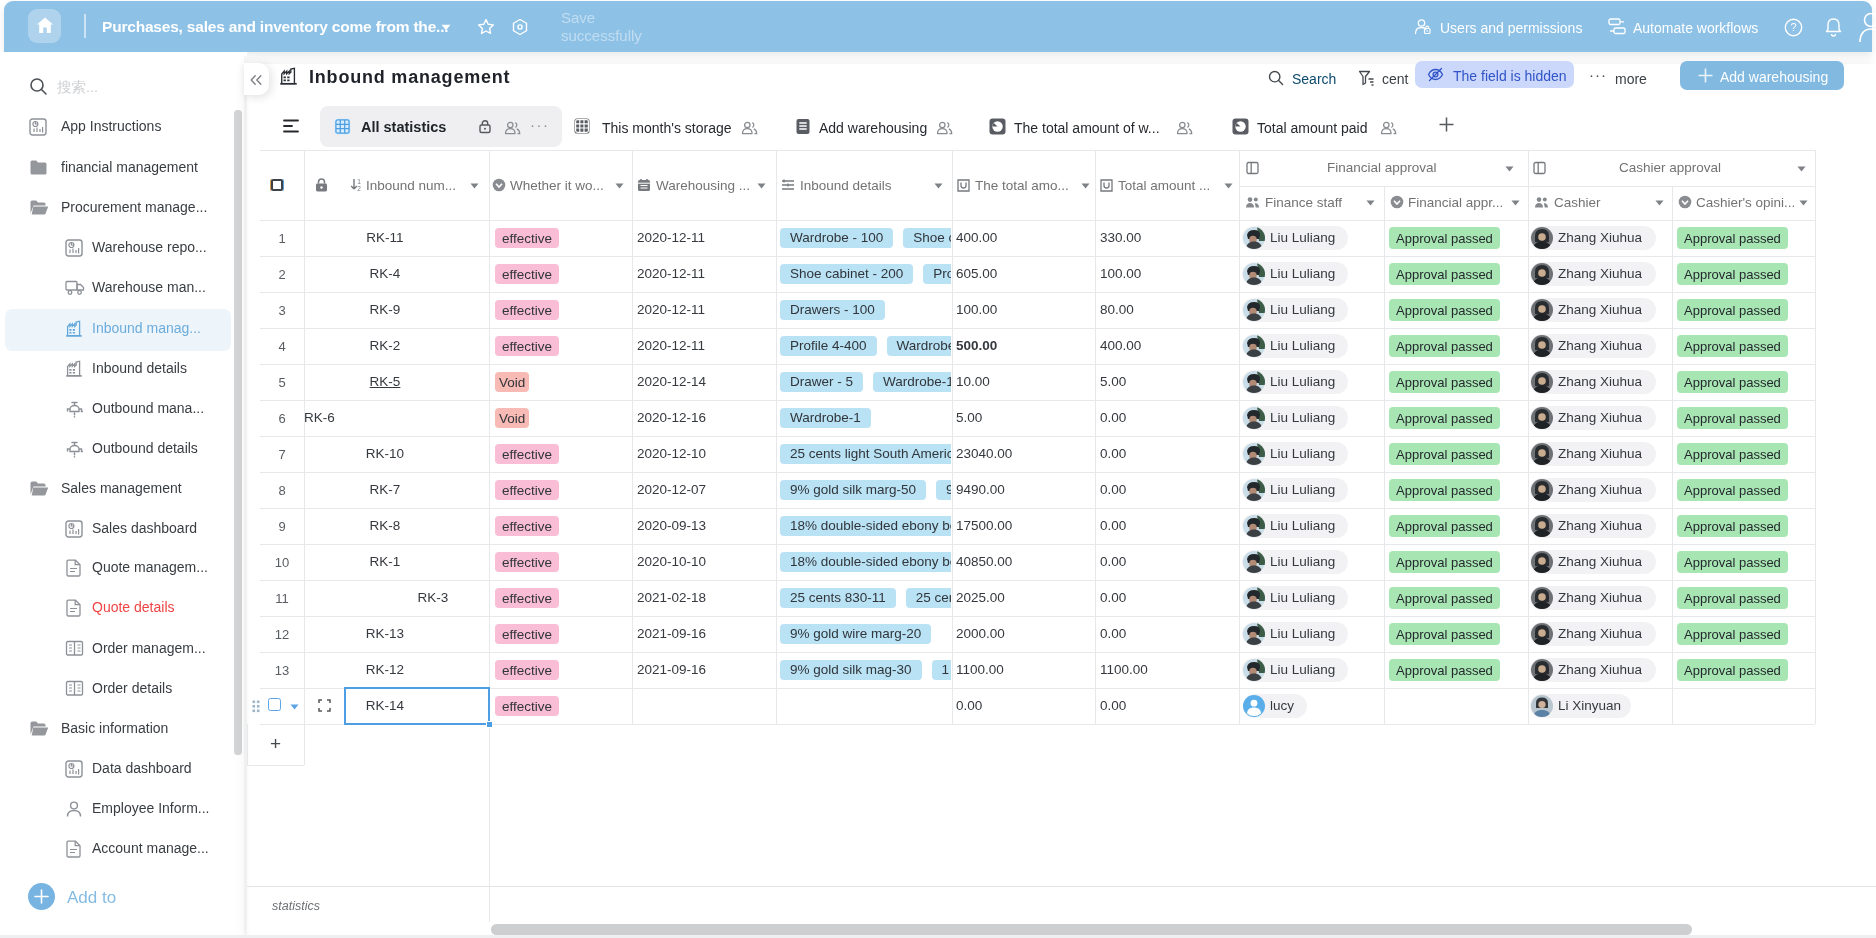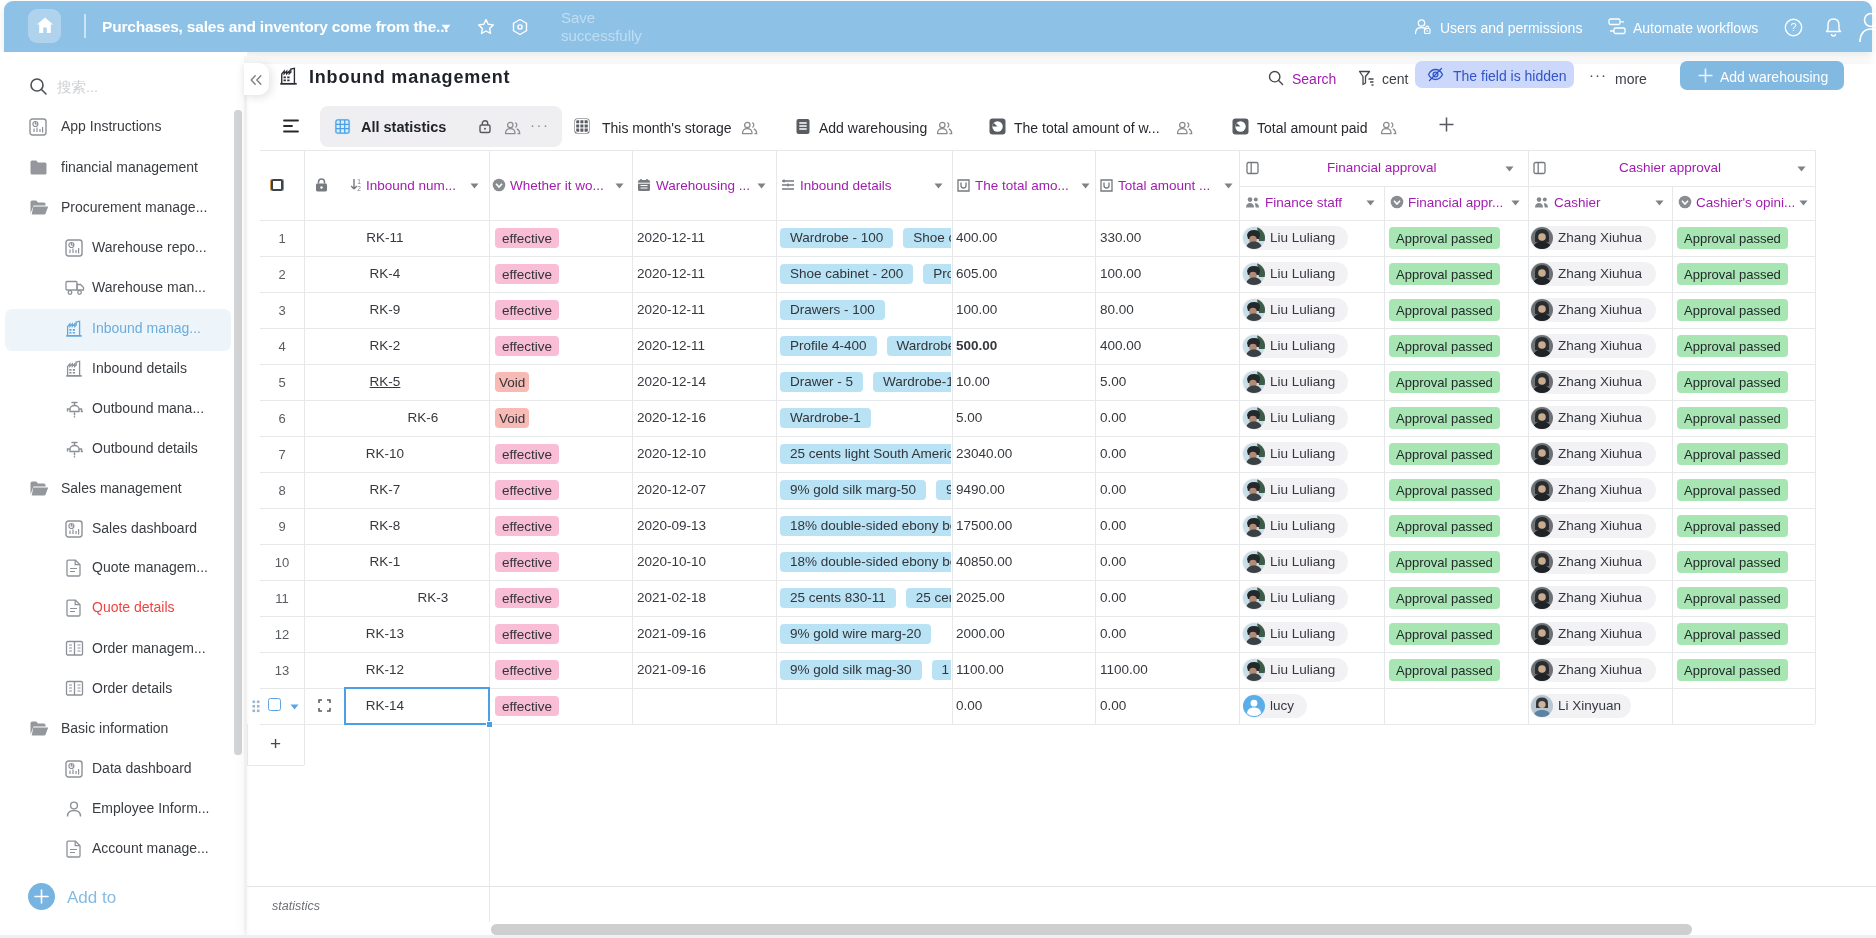--- a/index.html
+++ b/index.html
@@ -6,21 +6,21 @@
 .abs{position:absolute;}
 #topbar{position:absolute;left:4px;top:1px;width:1868px;height:51px;background:#8dc1e6;border-radius:9px 9px 0 0;box-shadow:0 3px 7px rgba(31,35,41,.10);}
 #sidebar{position:absolute;left:0;top:52px;width:247px;height:886px;background:#fff;}
 #mainpanel{position:absolute;left:247px;top:64px;width:1629px;height:874px;background:#fff;border-radius:10px 0 0 0;box-shadow:-4px -4px 10px rgba(31,35,41,.05);}
 .vline{position:absolute;width:1px;background:#e7e8ea;}
 .hline{position:absolute;height:1px;background:#e7e8ea;}
 .pill{position:absolute;border-radius:4px;font-size:13.5px;color:#31353a;display:flex;align-items:center;justify-content:center;white-space:nowrap;}
 .apill{position:absolute;border-radius:12px;background:#f2f2f4;display:flex;align-items:center;white-space:nowrap;font-size:13.5px;color:#35393e;}
 .gpill{position:absolute;border-radius:4px;background:#a7e6b2;display:flex;align-items:center;white-space:nowrap;font-size:13px;color:#24282e;padding:0 7px;height:22px;}
 .ct{position:absolute;font-size:13.5px;color:#35393e;white-space:nowrap;}
-.hdr{position:absolute;font-size:13.5px;color:#a21caf;white-space:nowrap;}
+.hdr{position:absolute;font-size:13.5px;color:#737373;white-space:nowrap;}
 .rownum{position:absolute;font-size:13px;color:#595d62;text-align:center;}
 svg{display:block;}
 .sideitem{position:absolute;font-size:14px;color:#393d42;white-space:nowrap;}
 </style></head><body>
 
 <div id="topbar"></div>
 <div class="abs" style="left:28px;top:9px;width:33px;height:34px;background:rgba(255,255,255,.30);border-radius:9px;"></div>
 <svg class="abs" style="left:36px;top:16px;" width="18" height="19" viewBox="0 0 18 19">
 <path d="M9 1.5 L17 8.5 L14.8 8.5 L14.8 17 L10.8 17 L10.8 11.5 L7.2 11.5 L7.2 17 L3.2 17 L3.2 8.5 L1 8.5 Z" fill="#fff"></path>
   </svg>
@@ -198,21 +198,21 @@
 <svg class="abs" style="left:279px;top:67px;" width="19" height="19" viewBox="0 0 18 18">
 <path d="M2.6 15.7 V6.6 L4.9 3.9 V6.4 L7.3 3.9 V6.4 L9.7 3.9 V6.4 L11.2 5 V2 L14.6 1.2 V15.7 Z" fill="none" stroke="#2b2f35" stroke-width="1.3" stroke-linejoin="miter"></path>
 <path d="M1.2 15.9 H16.8" stroke="#2b2f35" stroke-width="1.6"></path>
 <path d="M4.3 9.9 h2.2 M7.8 9.9 h2.2 M4.3 12.7 h2.2 M7.8 12.7 h2.2" stroke="#2b2f35" stroke-width="1.6"></path>
   </svg>
 <div class="abs" style="left:309px;top:67px;font-size:18px;font-weight:bold;color:#1f2329;letter-spacing:0.8px;">Inbound management</div>
 <svg class="abs" style="left:1268px;top:70px;" width="16" height="16" viewBox="0 0 16 16">
 <circle cx="6.7" cy="6.7" r="5.2" fill="none" stroke="#45494e" stroke-width="1.4"></circle>
 <path d="M10.6 10.6 L14.6 14.6" stroke="#45494e" stroke-width="1.4" stroke-linecap="round"></path>
   </svg>
-<div class="abs" style="left:1292px;top:71px;font-size:14px;color:#a21caf;">Search</div>
+<div class="abs" style="left:1292px;top:71px;font-size:14px;color:#0c4a6e;">Search</div>
 <svg class="abs" style="left:1358px;top:70px;" width="16" height="16" viewBox="0 0 16 16">
 <path d="M1.5 1.5 h10 l-4 5 v6.5 l-2.5 1.5 v-8 Z" fill="none" stroke="#45494e" stroke-width="1.3" stroke-linejoin="round"></path>
 <path d="M10.5 9 h5 M12 12 h3.5 M13.5 15 h2" stroke="#45494e" stroke-width="1.3"></path>
   </svg>
 <div class="abs" style="left:1382px;top:71px;font-size:14px;color:#3c4046;">cent</div>
 <div class="abs" style="left:1415px;top:61px;width:159px;height:27px;background:#ccd8fb;border-radius:7px;"></div>
 <svg class="abs" style="left:1427px;top:67px;" width="17" height="15" viewBox="0 0 17 15">
 <path d="M1.5 7.5 C3.2 4.2 5.7 2.5 8.5 2.5 C11.3 2.5 13.8 4.2 15.5 7.5 C13.8 10.8 11.3 12.5 8.5 12.5 C5.7 12.5 3.2 10.8 1.5 7.5 Z" fill="none" stroke="#3154c8" stroke-width="1.3"></path>
 <circle cx="8.5" cy="7.5" r="2.4" fill="none" stroke="#3154c8" stroke-width="1.3"></circle>
 <path d="M2.5 13.5 L14.5 1.5" stroke="#3154c8" stroke-width="1.3" stroke-linecap="round"></path>
@@ -627,21 +627,21 @@
 <g clip-path="url(#cz1531371)">
       <rect width="22" height="22" fill="#6e7276"></rect>
 <path d="M4 9 Q4 2 11 2 Q18 2 18 9 L18 15 L4 15 Z" fill="#2a2d30"></path>
 <circle cx="11" cy="10" r="3.8" fill="#c9ab90"></circle>
 <path d="M2 22 c0-5 4-7.5 9-7.5 s9 2.5 9 7.5 Z" fill="#1f2326"></path>
     </g>
   </svg>
 <div class="ct" style="left:1558px;top:374px;">Zhang Xiuhua</div>
 <div class="gpill" style="left:1677px;top:371px;">Approval passed</div>
 <div class="rownum" style="left:260px;top:411px;width:44px;">6</div>
-<div class="ct" style="left:304px;top:410px;width:162px;text-align:center;margin-left:38px;">RK-6</div>
+<div class="ct" style="left:304px;top:410px;width:162px;">RK-6</div>
 <div class="pill" style="left:495px;top:408px;height:20px;padding:0 4px;background:#f8bab4;">Void</div>
 <div class="ct" style="left:637px;top:410px;">2020-12-16</div>
 <div class="abs" style="left:780px;top:408px;width:171px;height:20px;overflow:hidden;white-space:nowrap;"><span style="display:inline-block;background:#b9e2f5;border-radius:4px;height:20px;line-height:20px;padding:0 10px;margin-right:10px;font-size:13.5px;color:#31353a;">Wardrobe-1</span></div>
 <div class="ct" style="left:956px;top:410px;">5.00</div>
 <div class="ct" style="left:1100px;top:410px;">0.00</div>
 <div class="apill" style="left:1242px;top:406px;height:24px;width:106px;"></div>
 <svg class="abs" style="left:1243px;top:407px;" width="22" height="22" viewBox="0 0 22 22">
 <defs>
       <clipPath id="cl1243407">
         <circle cx="11" cy="11" r="11"></circle>

